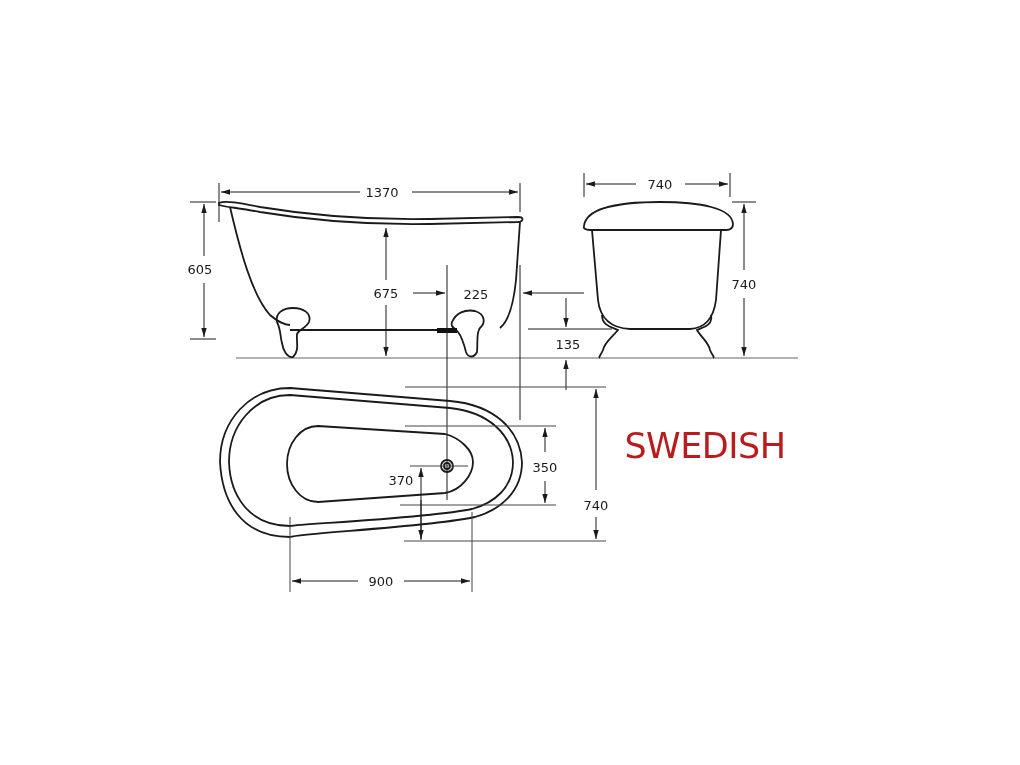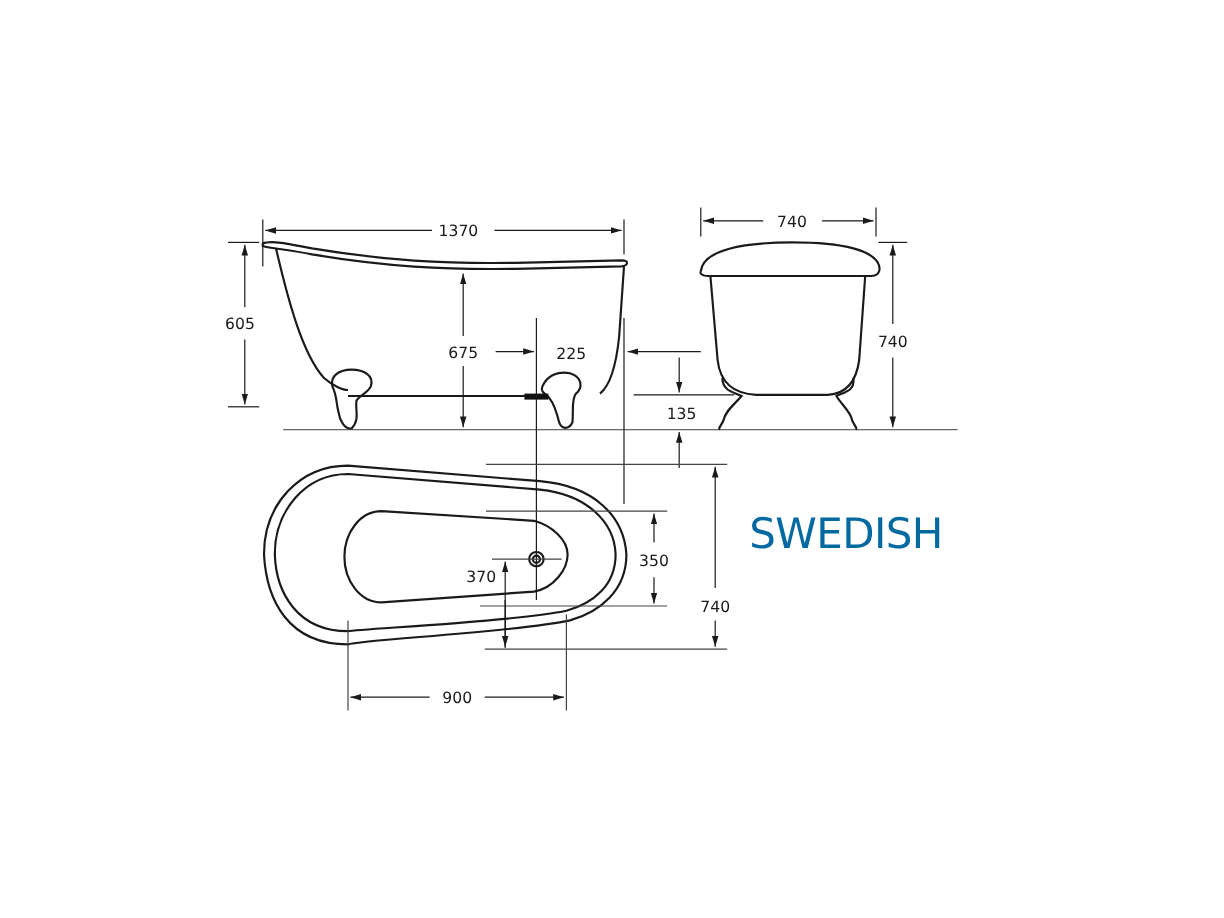--- a/index.html
+++ b/index.html
@@ -1,20 +1,20 @@
 <!DOCTYPE html>
 <html><head>
 <meta charset="utf-8">
 <style>
   html, body { margin: 0; padding: 0; background: #ffffff; }
   body { width: 1020px; height: 765px; position: relative; overflow: hidden; font-family: "DejaVu Sans", sans-serif; }
   #drawing { position: absolute; left: 0; top: 0; width: 1020px; height: 765px; }
   .dimtxt { font-family: "DejaVu Sans", sans-serif; font-size: 13px; fill: #1a1a1a; }
   .title { position: absolute; left: 612px; top: 428px; width: 186px; text-align: center;
-           font-family: "DejaVu Sans", sans-serif; font-size: 35px; line-height: 37px; color: #0369a1; letter-spacing: -0.5px; }
+           font-family: "DejaVu Sans", sans-serif; font-size: 35px; line-height: 37px; color: #b91c1c; letter-spacing: -0.5px; }
   .title div { white-space: nowrap; }
 </style>
 </head>
 <body>
 
 <svg id="drawing" viewBox="0 0 1020 765" xmlns="http://www.w3.org/2000/svg">
   <defs>
     <marker id="arr" viewBox="0 0 10 10" refX="10" refY="5" markerWidth="9" markerHeight="9" orient="auto-start-reverse" markerUnits="userSpaceOnUse">
       <path d="M0,2 L10,5 L0,8 z" fill="#1a1a1a"></path>
     </marker>

